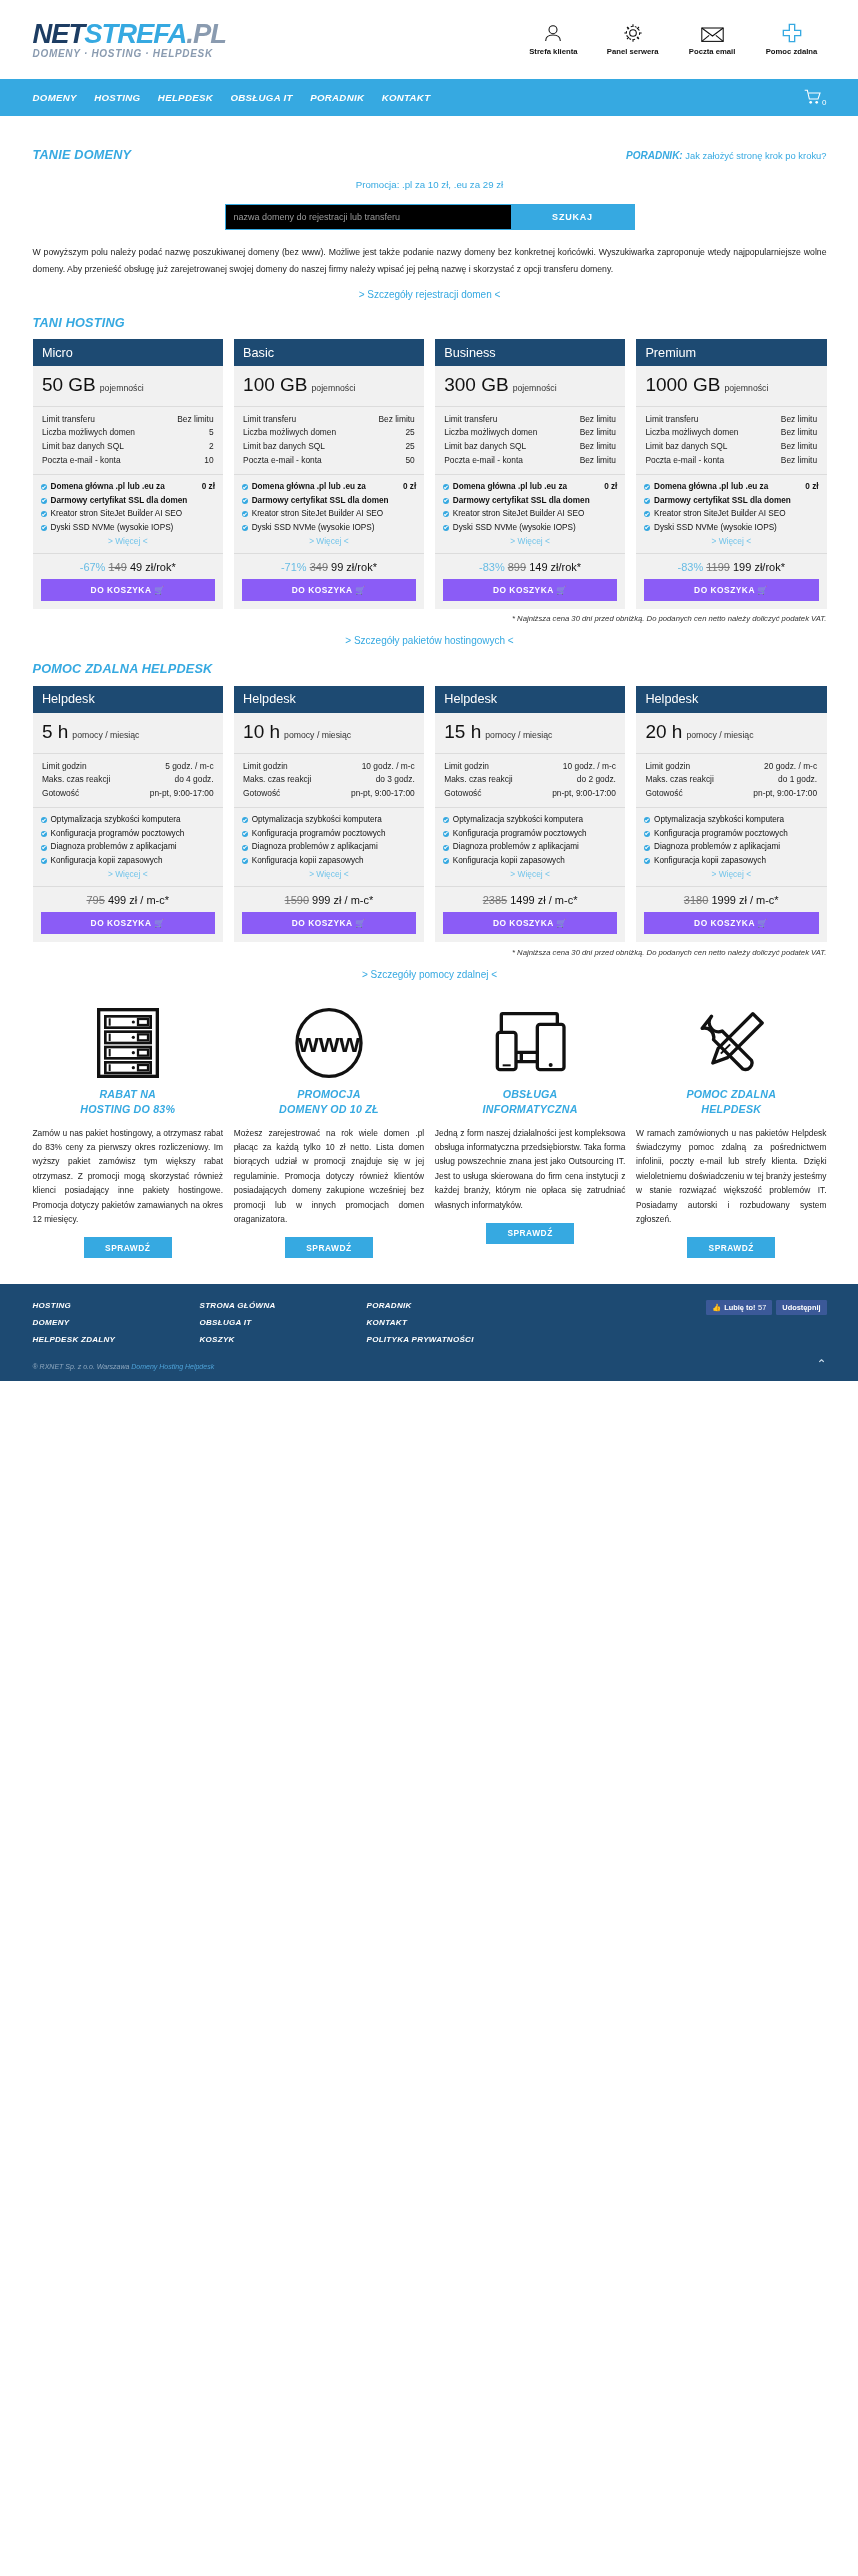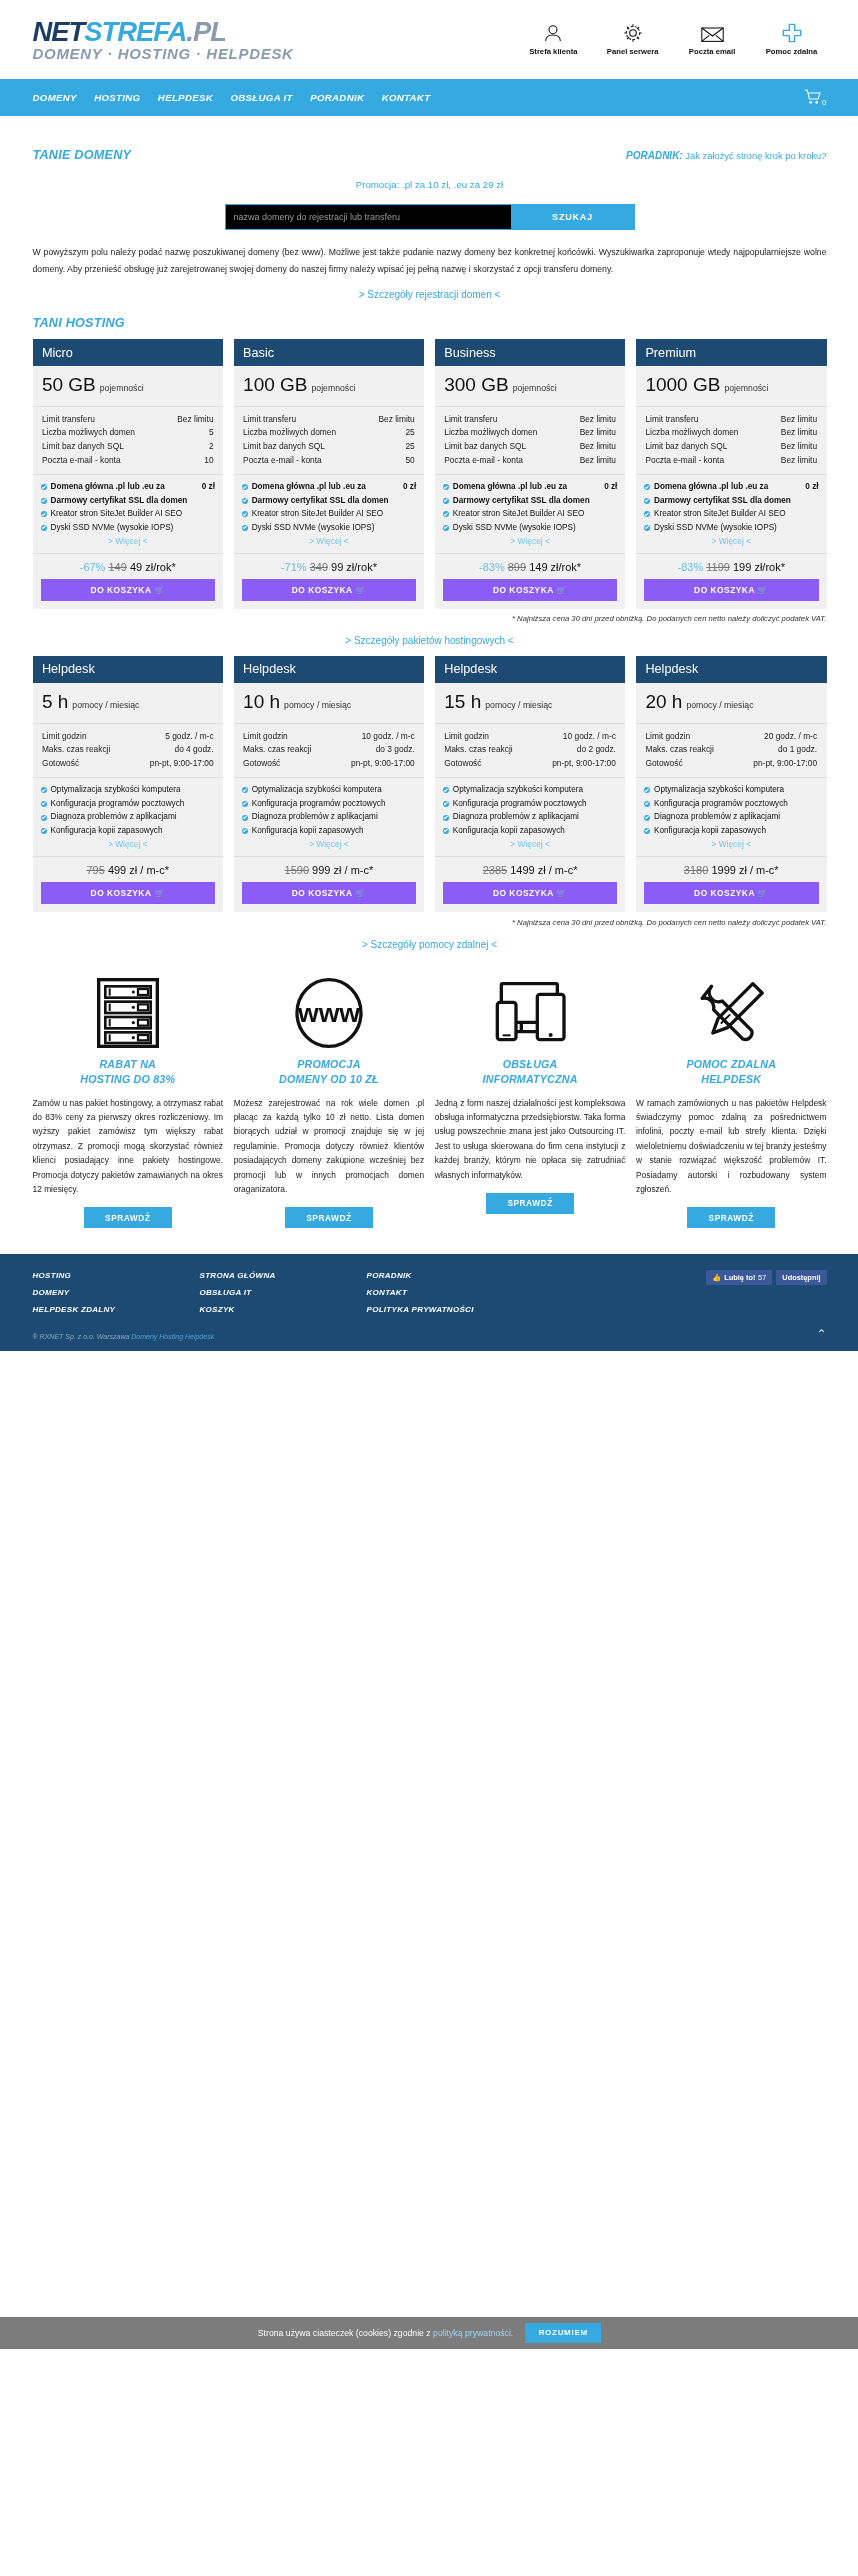--- a/index.html
+++ b/index.html
@@ -15,21 +15,21 @@
   .wrap { width: 794px; margin: 16px auto; }
 
   
   .topbar { height: 79px; background: #fff; display: flex; align-items: center; }
   .topbar-inner { width: 794px; margin: 0 auto; display: flex; align-items: center; justify-content: space-between; }
   .logo { line-height: 1; }
   .logo-main { font-size: 27.4px; font-weight: bold; font-style: italic; letter-spacing: -1px; }
   .logo-net { color: #1d3d63; }
   .logo-strefa { color: #36a9e1; }
   .logo-pl { color: #8a9bb0; }
-  .logo-sub { font-size: 15px; font-weight: bold; font-style: italic; color: #8a9bb0; letter-spacing: 0.7px; margin-top: 1.3px; }
+  .logo-sub { font-size: 10px; font-weight: bold; font-style: italic; color: #8a9bb0; letter-spacing: 0.7px; margin-top: 1.3px; }
 
   .quicklinks { display: flex; gap: 17.4px; align-items: flex-end; padding-right: 4px; }
   .ql { width: 62px; text-align: center; cursor: pointer; }
   .ql svg { display: block; margin: 0 auto 3.3px auto; }
   .ql-label { font-size: 7.7px; font-weight: bold; color: #111; }
 
   
   .nav { background: #36a9e1; height: 37px; }
   .nav-inner { width: 794px; margin: 0 auto; height: 37px; display: flex; align-items: center; justify-content: space-between; }
   .nav-items { display: flex; gap: 17.4px; }
@@ -445,20 +445,23 @@
           <span class="old">1199</span>
           <span>199 zł/rok*</span>
         </div>
         <div class="card-cta"><span>DO KOSZYKA</span> 🛒</div>
       </div>
     </div>
 
     <div class="footnote">* Najniższa cena 30 dni przed obniżką. Do podanych cen netto należy doliczyć podatek VAT.</div>
     <div class="more-link">&gt; Szczegóły pakietów hostingowych &lt;</div>
 
+    <div class="sec-head-row">
+      <div class="sec-title">POMOC ZDALNA HELPDESK</div>
+    </div>
 
     <div class="cards">
       <div class="card">
         <div class="card-head">Helpdesk</div>
         <div class="card-big">
           <span class="num">5 h</span><span class="unit">pomocy / miesiąc</span>
         </div>
         <div class="card-specs">
           <div class="spec">
               <span>Limit godzin</span>
@@ -749,21 +752,15 @@
     <div class="copyline">
       <div class="copy">
         <span>® RXNET Sp. z o.o. Warszawa </span><a>Domeny Hosting Helpdesk</a>
       </div>
       <div class="totop">⌃</div>
     </div>
   </div>
 
   <div class="spacer"></div>
 
-  <div class="cookie">
-    <div class="cookie-text">
-      <span>Strona używa ciasteczek (cookies) zgodnie z </span><a>polityką prywatności.</a>
-    </div>
-    <div class="cookie-btn">ROZUMIEM</div>
-  </div>
 
 </div>
 
 
 </body></html>

